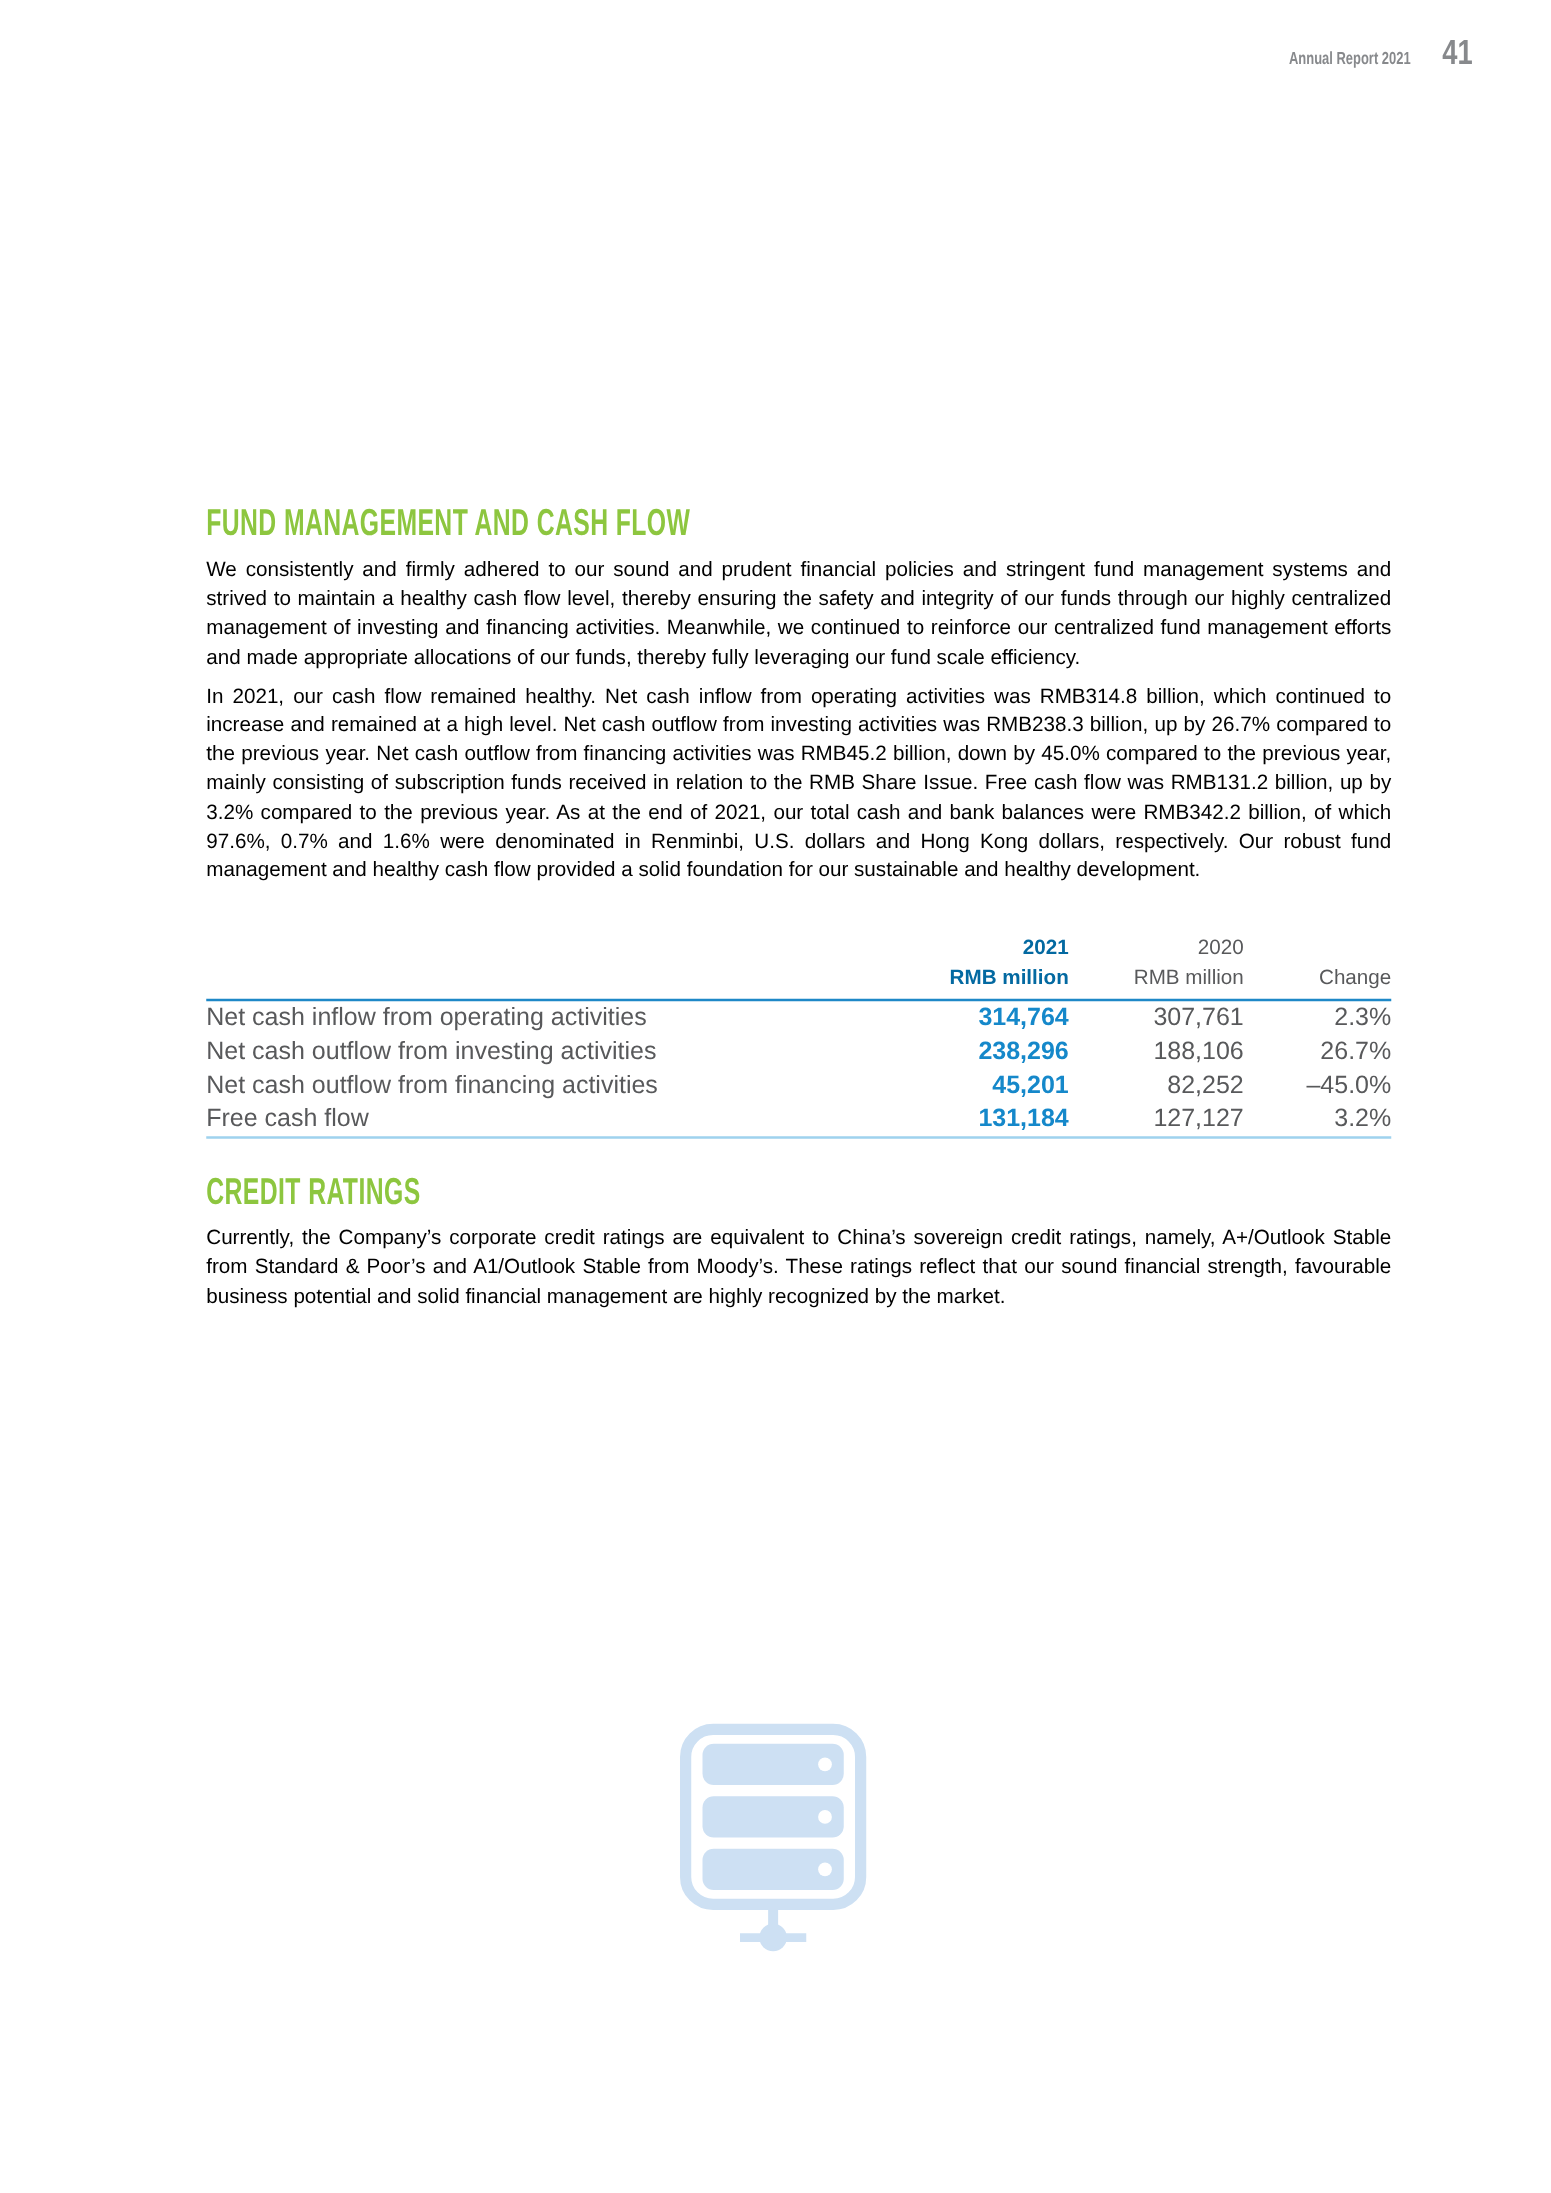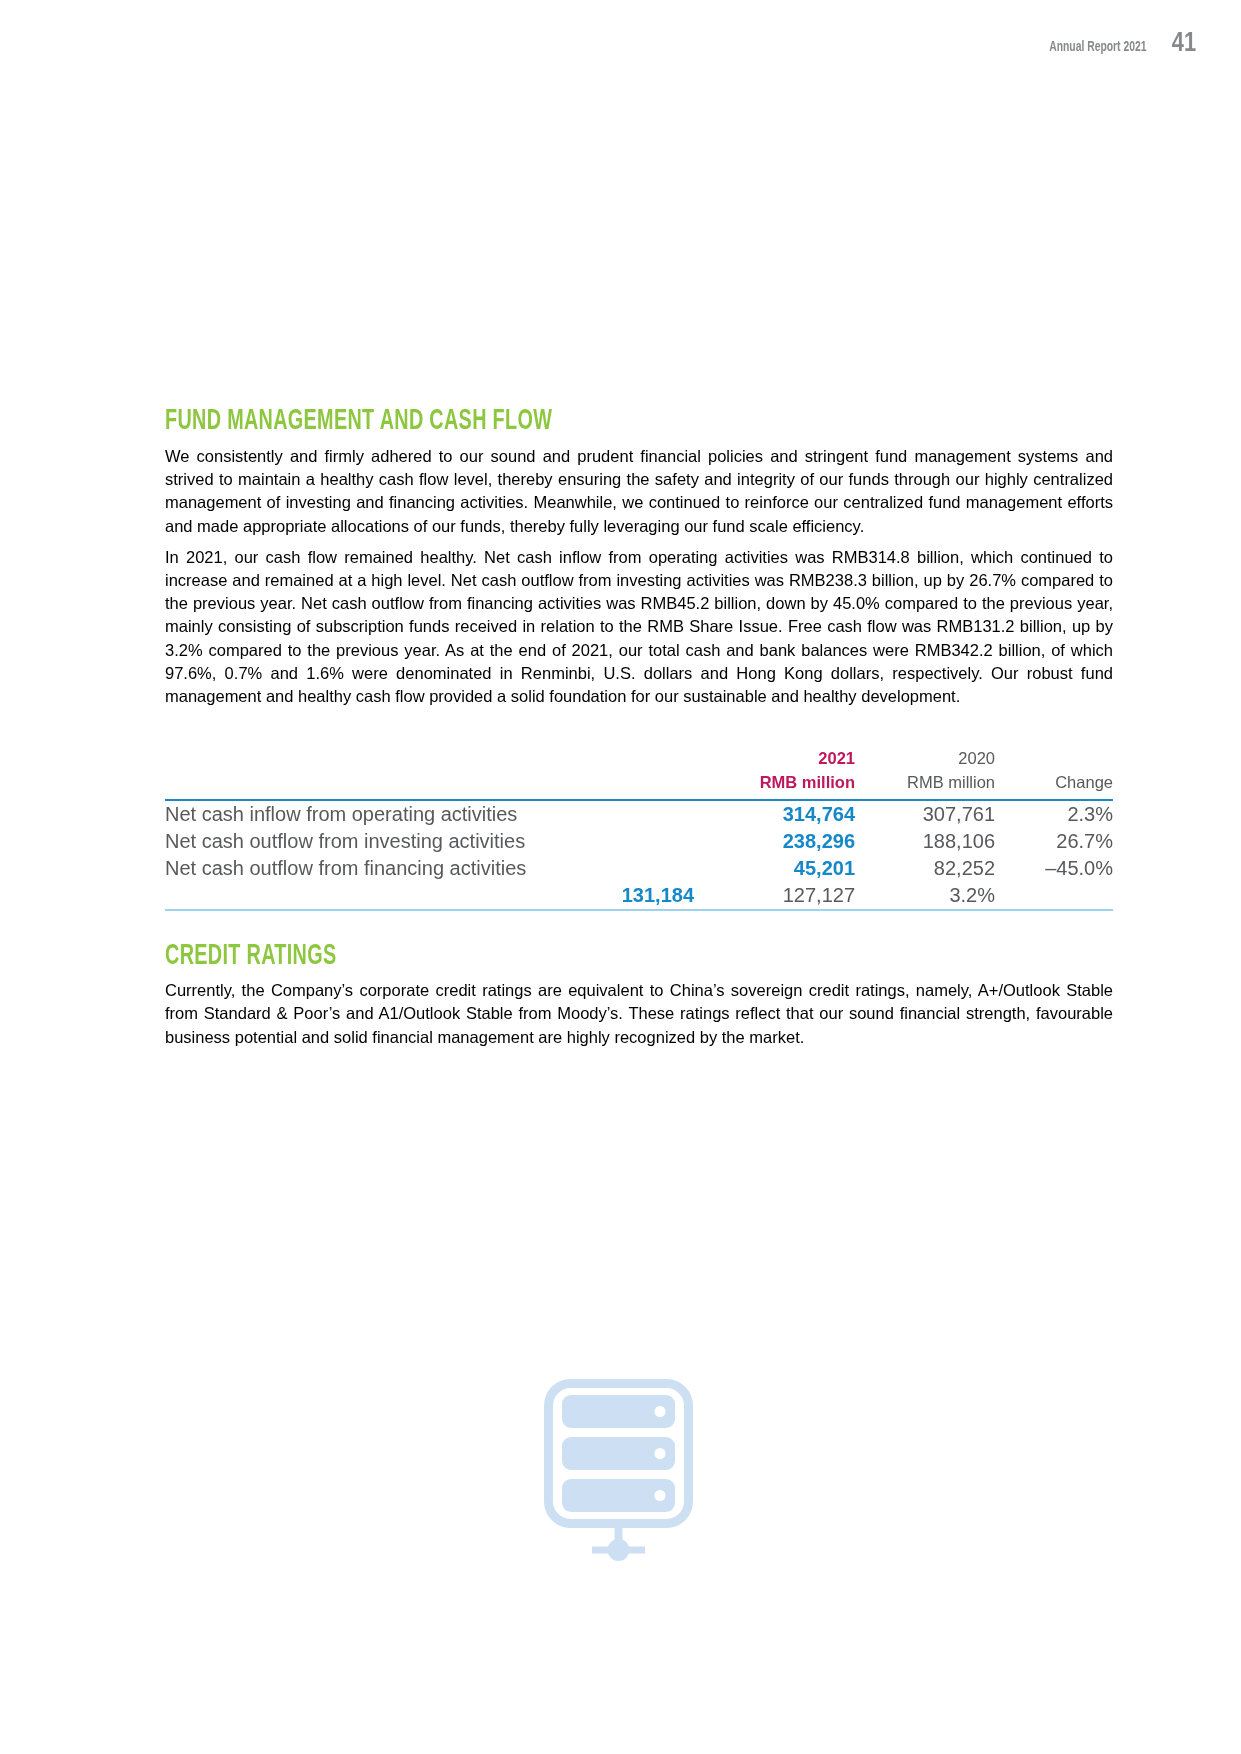--- a/index.html
+++ b/index.html
@@ -13,21 +13,21 @@
     background: #ffffff;
     margin: 0 auto;
     overflow: hidden;
     color: #58595B;
   }
 
   
   .page-header {
     position: absolute;
     top: 26px;
-    right: 45px;
+    right: 63px;
     display: flex;
     align-items: baseline;
     gap: 18px;
     color: #87898C;
   }
   .report-label {
     display: inline-block;
     font-size: 14px;
     font-weight: bold;
     letter-spacing: 0;
@@ -106,21 +106,21 @@
   .t-head, .t-row {
     display: grid;
     grid-template-columns: 1fr 161px 140px 118px;
     align-items: end;
   }
   .t-head {
     border-bottom: 2px solid #1E88C7;
     padding-bottom: 5px;
   }
   .t-col { text-align: right; font-size: 16.5px; line-height: 24px; }
-  .t-col.blue { color: #be185d; font-weight: bold; }
+  .t-col.blue { color: #0369a1; font-weight: bold; }
   .t-body { border-bottom: 2px solid #9FD2EE; }
   .t-row { line-height: 27px; font-size: 20px; }
   .t-row .cell-label { text-align: left; color: #58595B; }
   .t-row .cell-num { text-align: right; }
   .t-row .cell-num.blue { color: #1588CA; font-weight: bold; }
 
   
   .server-icon-wrap {
     position: absolute;
     left: 543px;
@@ -176,20 +176,21 @@
           <div class="cell-num">188,106</div>
           <div class="cell-num">26.7%</div>
         </div>
         <div class="t-row">
           <div class="cell-label">Net cash outflow from financing activities</div>
           <div class="cell-num blue">45,201</div>
           <div class="cell-num">82,252</div>
           <div class="cell-num">–45.0%</div>
         </div>
         <div class="t-row">
+          <div class="cell-label">Free cash flow</div>
           <div class="cell-num blue">131,184</div>
           <div class="cell-num">127,127</div>
           <div class="cell-num">3.2%</div>
         </div>
       </div>
     </div>
 
     <h2 class="section-heading heading-credit">CREDIT RATINGS</h2>
 
     <p class="body-text para-credit">Currently, the Company’s corporate credit ratings are equivalent to China’s sovereign credit ratings, namely, A+/Outlook Stable from Standard &amp; Poor’s and A1/Outlook Stable from Moody’s. These ratings reflect that our sound financial strength, favourable business potential and solid financial management are highly recognized by the market.</p>

